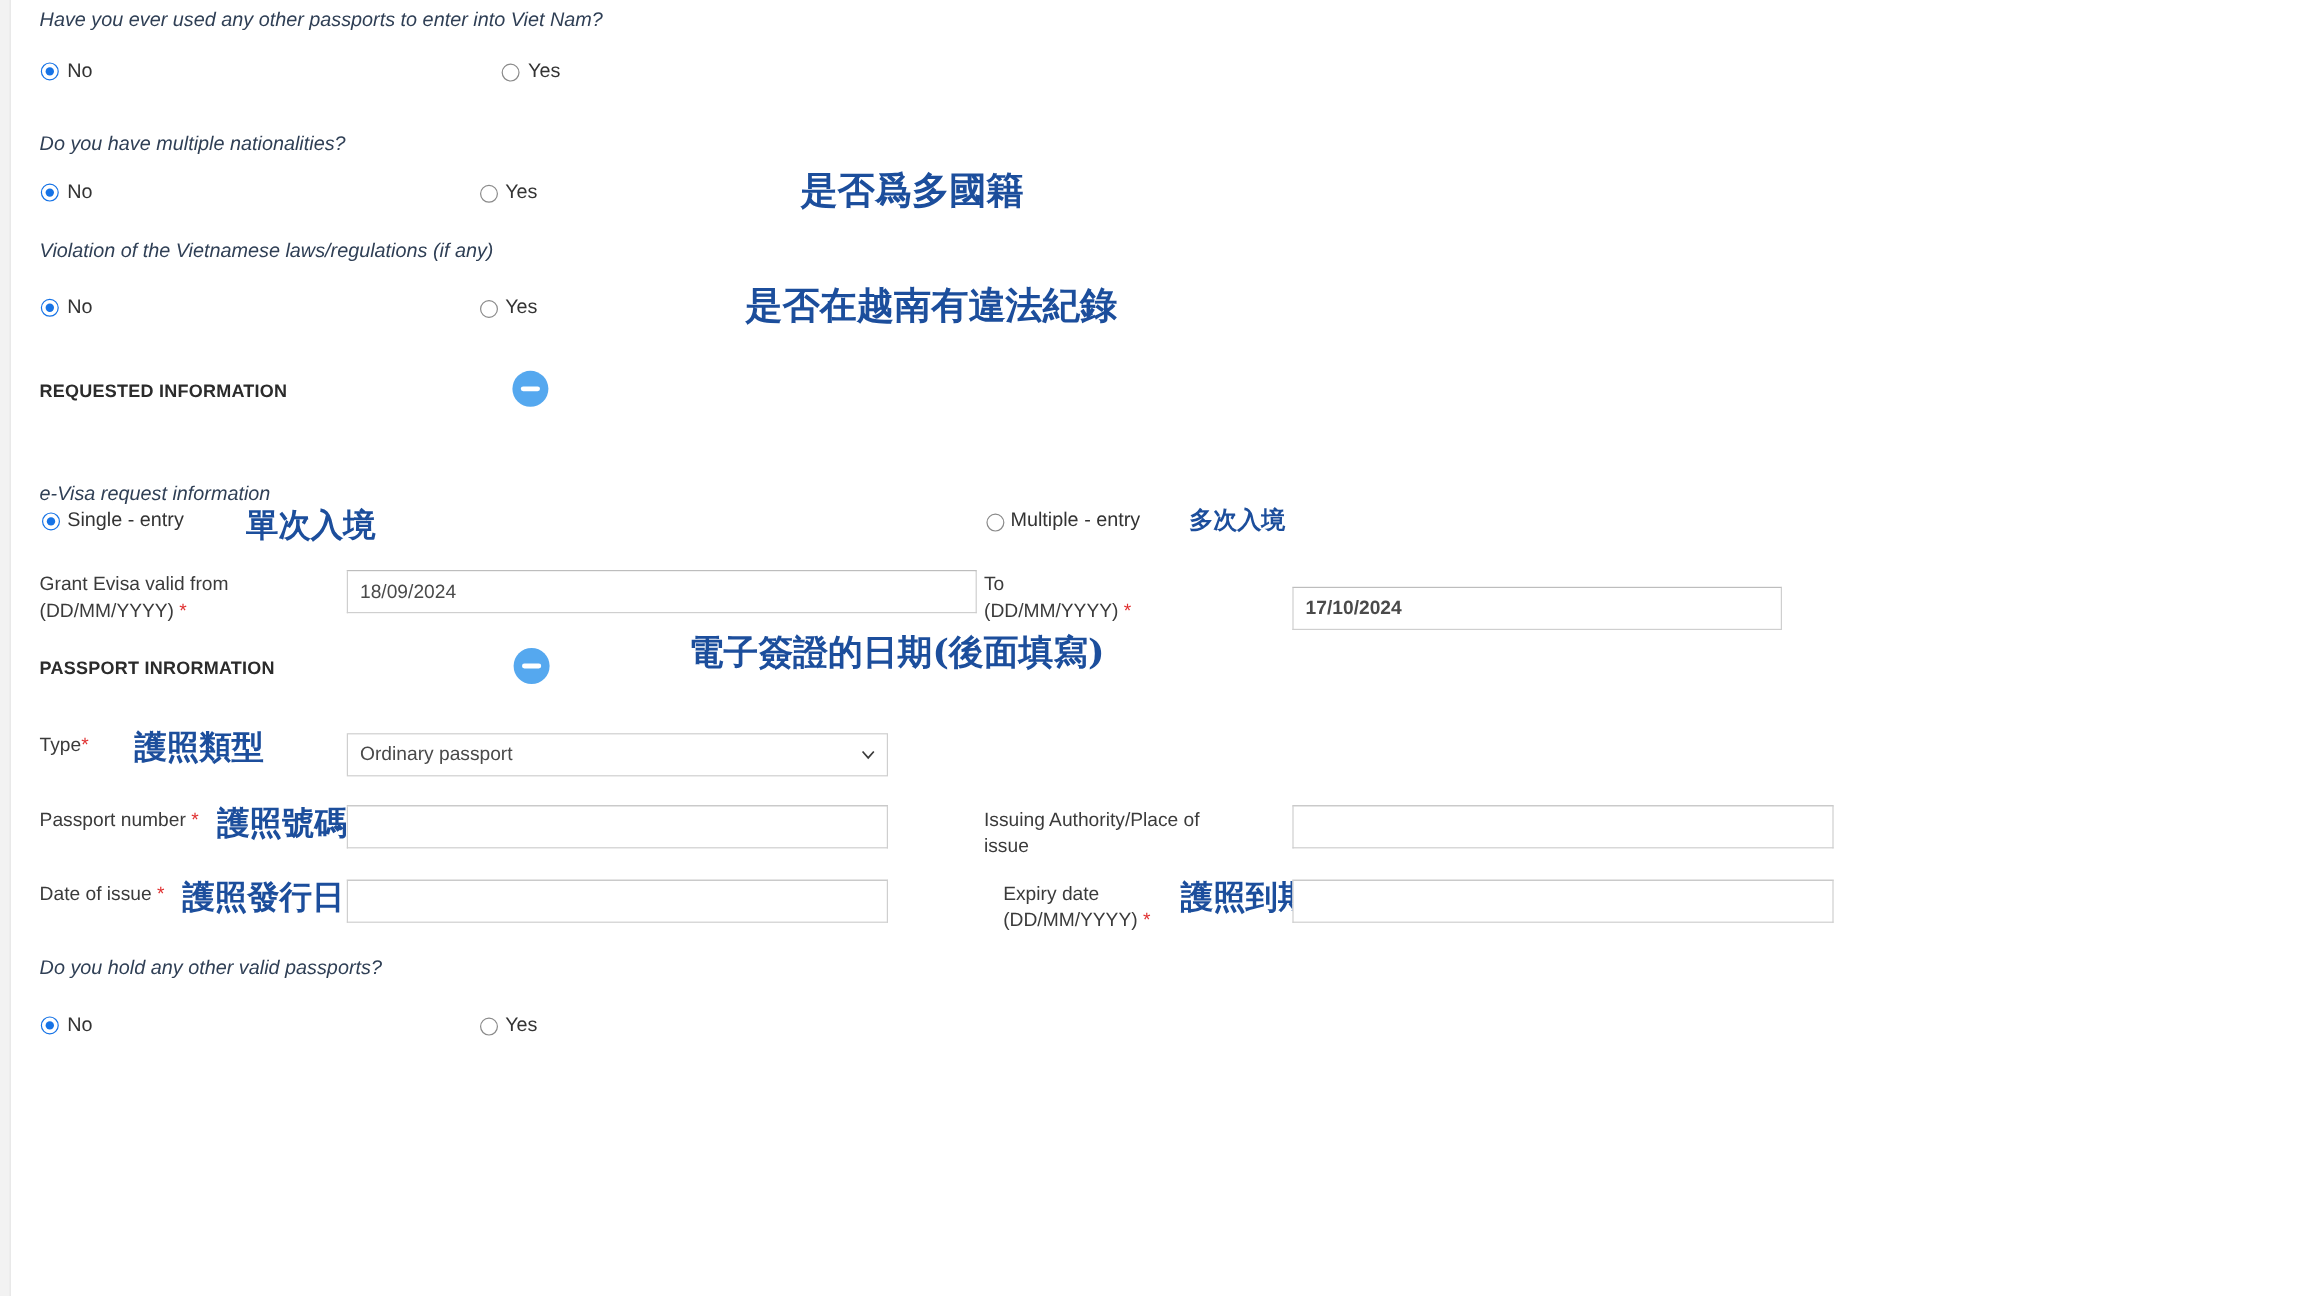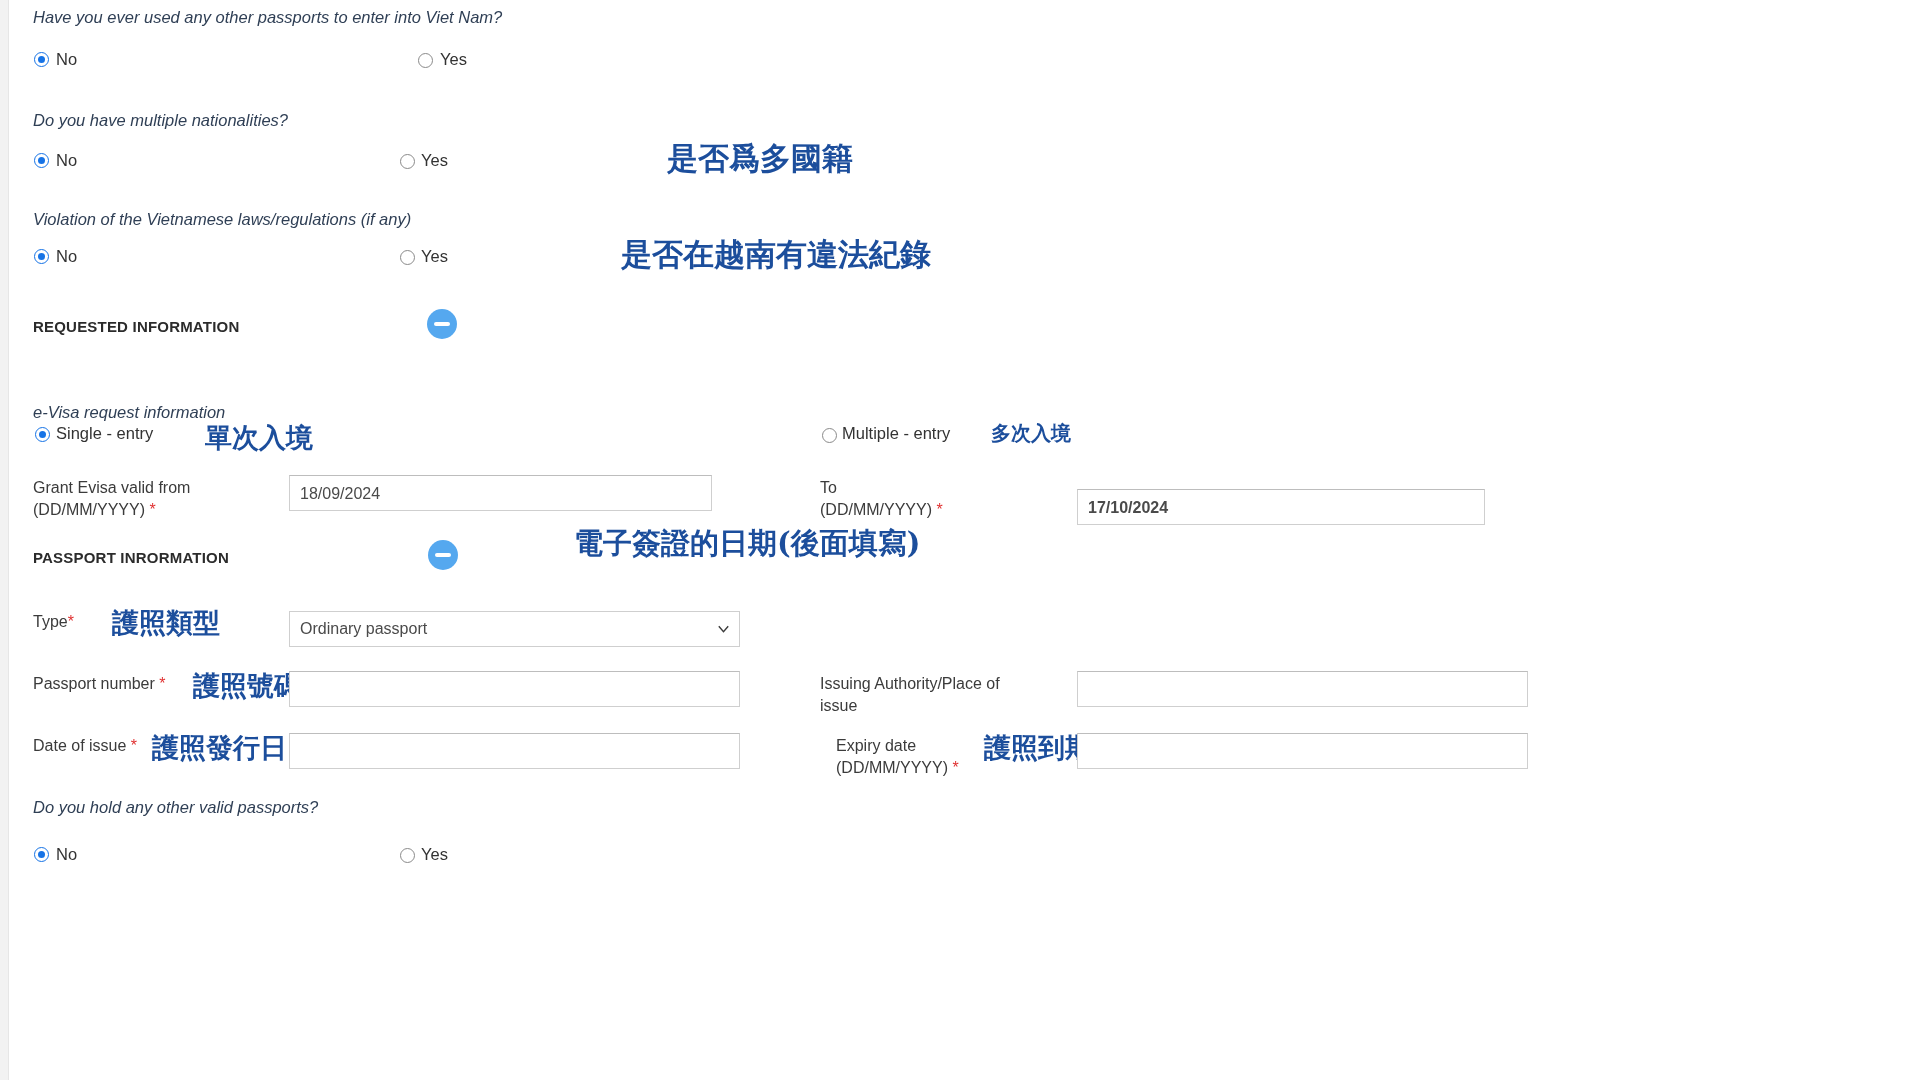--- a/index.html
+++ b/index.html
@@ -168,21 +168,21 @@
   <div class="abs q-label" style="left:33px; top:111px;">Do you have multiple nationalities?</div>
 
   <div class="radio checked" style="left:34px; top:153px;"></div>
   <div class="abs radio-label" style="left:56px; top:151px;">No</div>
 
   <div class="radio" style="left:400px; top:154px;"></div>
   <div class="abs radio-label" style="left:421px; top:151px;">Yes</div>
 
   <div class="abs zh" style="left:667px; top:138px; font-size:31px;">是否爲多國籍</div>
 
-  <div class="abs q-label" style="left:33px; top:210px;">Violation of the Vietnamese laws/regulations (if any)</div>
+  <div class="abs q-label" style="left:33px; top:200px;">Violation of the Vietnamese laws/regulations (if any)</div>
 
   <div class="radio checked" style="left:34px; top:249px;"></div>
   <div class="abs radio-label" style="left:56px; top:247px;">No</div>
 
   <div class="radio" style="left:400px; top:250px;"></div>
   <div class="abs radio-label" style="left:421px; top:247px;">Yes</div>
 
   <div class="abs zh" style="left:621px; top:234px; font-size:31px;">是否在越南有違法紀錄</div>
 
   <div class="abs section-head" style="left:33px; top:318px;">REQUESTED INFORMATION</div>
@@ -197,21 +197,21 @@
 
   <div class="radio" style="left:822px; top:428px;"></div>
   <div class="abs radio-label" style="left:842px; top:424px;">Multiple - entry</div>
   <div class="abs zh" style="left:991px; top:420px; font-size:20px;">多次入境</div>
 
   <div class="abs field-label" style="left:33px; top:477px; width:250px;">
     <span>Grant Evisa valid from</span><br>
     <span>(DD/MM/YYYY)</span>
     <span class="req-star">*</span>
   </div>
-  <div class="text-input" style="left:289px; top:475px; width:423px; height:36px;">18/09/2024</div>
+  <div class="text-input" style="left:289px; top:475px; width:525px; height:36px;">18/09/2024</div>
 
   <div class="abs field-label" style="left:820px; top:477px; width:250px;">
     <span>To</span><br>
     <span>(DD/MM/YYYY)</span>
     <span class="req-star">*</span>
   </div>
   <div class="text-input" style="left:1077px; top:489px; width:408px; height:36px;font-weight:bold;">17/10/2024</div>
 
   <div class="abs zh" style="left:574px; top:524px; font-size:29px;">電子簽證的日期(後面填寫)</div>
 
@@ -230,21 +230,21 @@
       <svg width="11" height="9" viewBox="0 0 11 9">
         <path d="M0.8 1.2 L5.5 6.6 L10.2 1.2" stroke="#3b3b3b" stroke-width="1.4" fill="none"></path>
       </svg>
     </span>
   </div>
 
   <div class="abs field-label" style="left:33px; top:673px;">
     <span>Passport number</span>
     <span class="req-star">*</span>
   </div>
-  <div class="abs zh" style="left:193px; top:668px; font-size:27px;">護照號碼</div>
+  <div class="abs zh" style="left:181px; top:668px; font-size:27px;">護照號碼</div>
 
   <div class="text-input" style="left:289px; top:671px; width:451px; height:36px;"></div>
 
   <div class="abs field-label" style="left:820px; top:673px; width:250px;">
     <span>Issuing Authority/Place of</span><br>
     <span>issue</span>
   </div>
   <div class="text-input" style="left:1077px; top:671px; width:451px; height:36px;"></div>
 
   <div class="abs field-label" style="left:33px; top:735px;">

